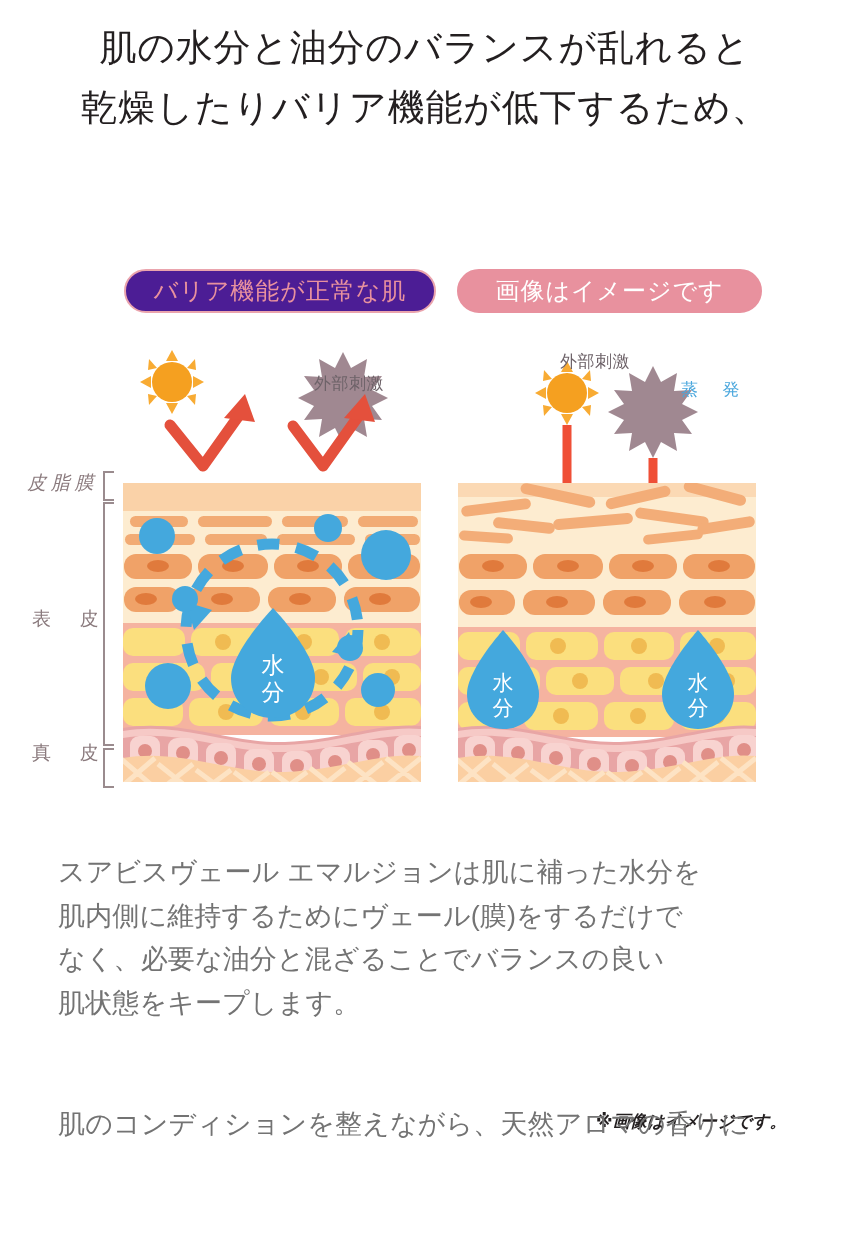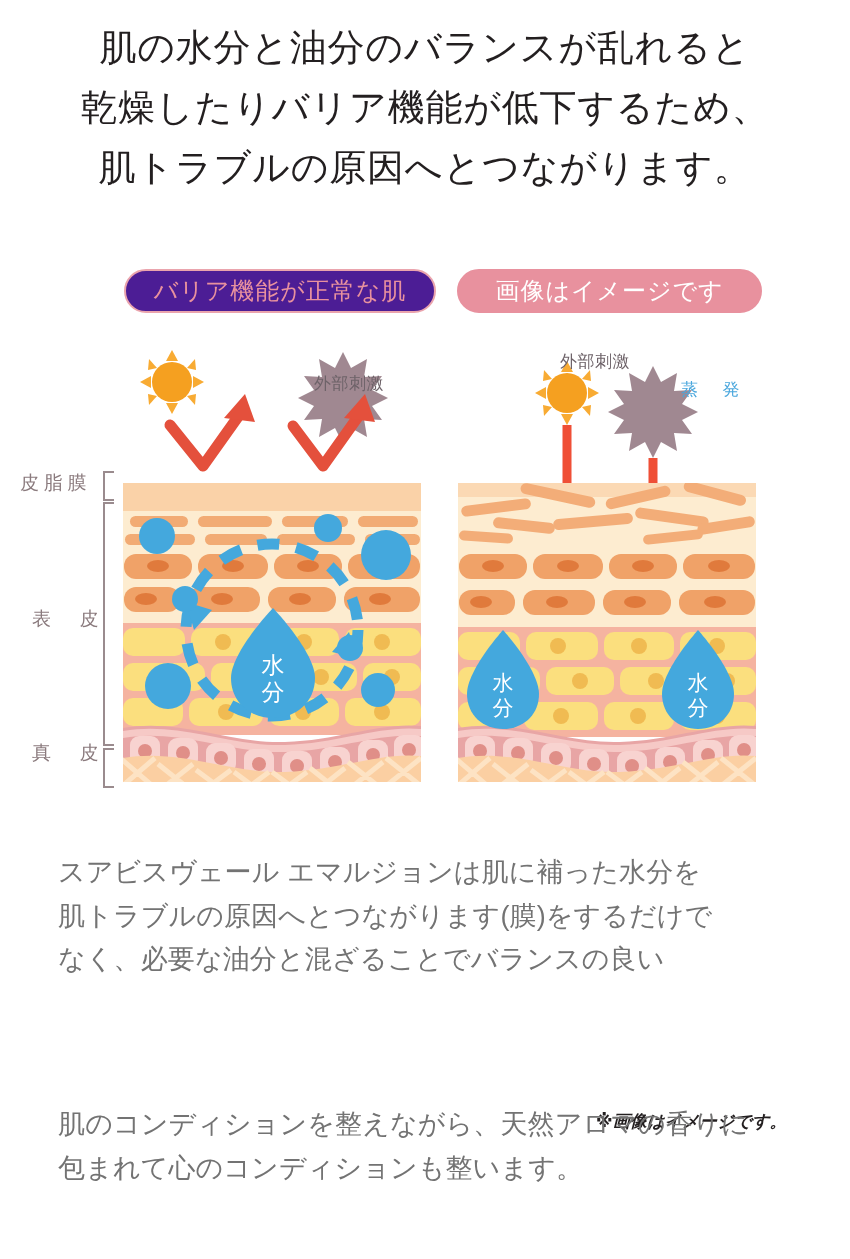--- a/index.html
+++ b/index.html
@@ -103,21 +103,20 @@
   .body-copy div{white-space:nowrap;}
   #para1{top:851px;}
   #para2{top:1103px;}
 </style>
 </head>
 <body>
 
 <div class="headline">
   <div>肌の水分と油分のバランスが乱れると</div>
   <div>乾燥したりバリア機能が低下するため、</div>
-  <div>肌トラブルの原因へとつながります。</div>
 </div>
 
 <div class="badges">
   <div class="badge badge-normal">バリア機能が正常な肌</div>
   <div class="badge badge-broken">画像はイメージです</div>
 </div>
 
 <div class="stage">
 
   <svg class="diagram" style="left:110px;top:10px;" width="330" height="450" viewBox="0 0 330 450">
@@ -281,21 +280,21 @@
       <g>
         <path d="M163,268 C163,268 205,312 205,338 C205,362 186,378 163,378 C140,378 121,362 121,338 C121,312 163,268 163,268 Z" fill="#44a8dd"></path>
         <text x="163" y="333" fill="#ffffff" font-size="23" text-anchor="middle" font-family="'Liberation Sans','DejaVu Sans',sans-serif">水</text>
         <text x="163" y="360" fill="#ffffff" font-size="23" text-anchor="middle" font-family="'Liberation Sans','DejaVu Sans',sans-serif">分</text>
       </g>
     </g>
   </svg>
 
   <div class="cap cap-stim" style="left:314px;top:42px;">外部刺激</div>
 
-  <div class="layer-label" style="left:20px;top:140px;">皮脂膜</div>
+  <div class="layer-label" style="left:27px;top:140px;font-style:italic;">皮脂膜</div>
   <div class="bracket" style="left:103px;top:141px;height:26px;"></div>
 
   <div class="layer-label" style="left:32px;top:276px;">表　皮</div>
   <div class="bracket" style="left:103px;top:172px;height:240px;"></div>
 
   <div class="layer-label" style="left:32px;top:410px;">真　皮</div>
   <div class="bracket" style="left:103px;top:418px;height:36px;"></div>
 
   <svg class="diagram" style="left:445px;top:10px;" width="330" height="450" viewBox="0 0 330 450">
     <defs>
@@ -462,20 +461,20 @@
   </svg>
 
   <div class="cap cap-stim" style="left:560px;top:20px;">外部刺激</div>
   <div class="cap cap-evap" style="left:681px;top:48px;">蒸　発</div>
 
   <div class="note">※画像はイメージです。</div>
 </div>
 
 <div class="body-copy" id="para1">
   <div>スアビスヴェール エマルジョンは肌に補った水分を</div>
-  <div>肌トラブルの原因へとつながります(膜)をするだけで</div>
+  <div>肌内側に維持するためにヴェール(膜)をするだけで</div>
   <div>なく、必要な油分と混ざることでバランスの良い</div>
+  <div>肌状態をキープします。</div>
 </div>
 
 <div class="body-copy" id="para2">
   <div>肌のコンディションを整えながら、天然アロマの香りに</div>
-  <div>包まれて心のコンディションも整います。</div>
 </div>
 
 </body></html>

